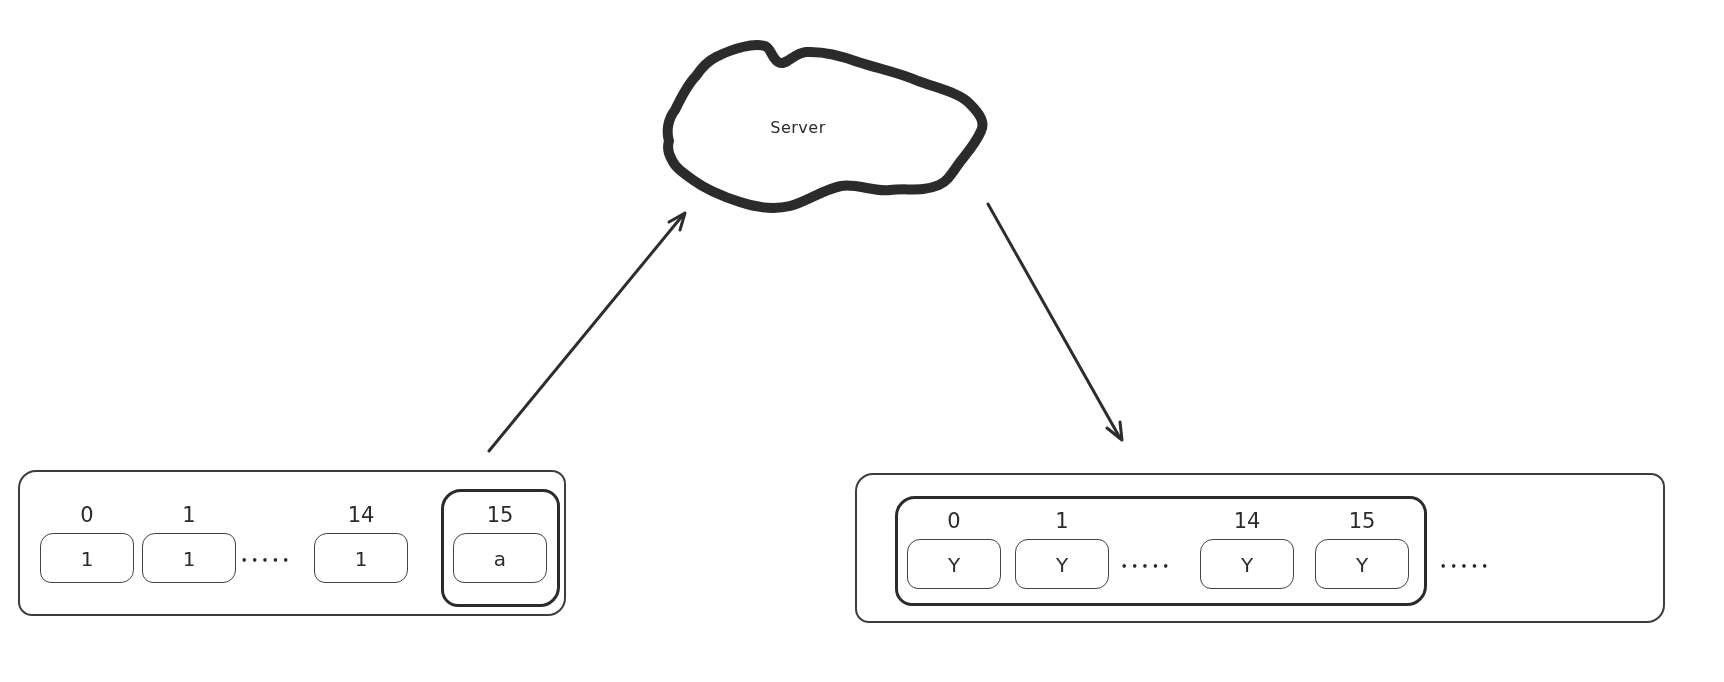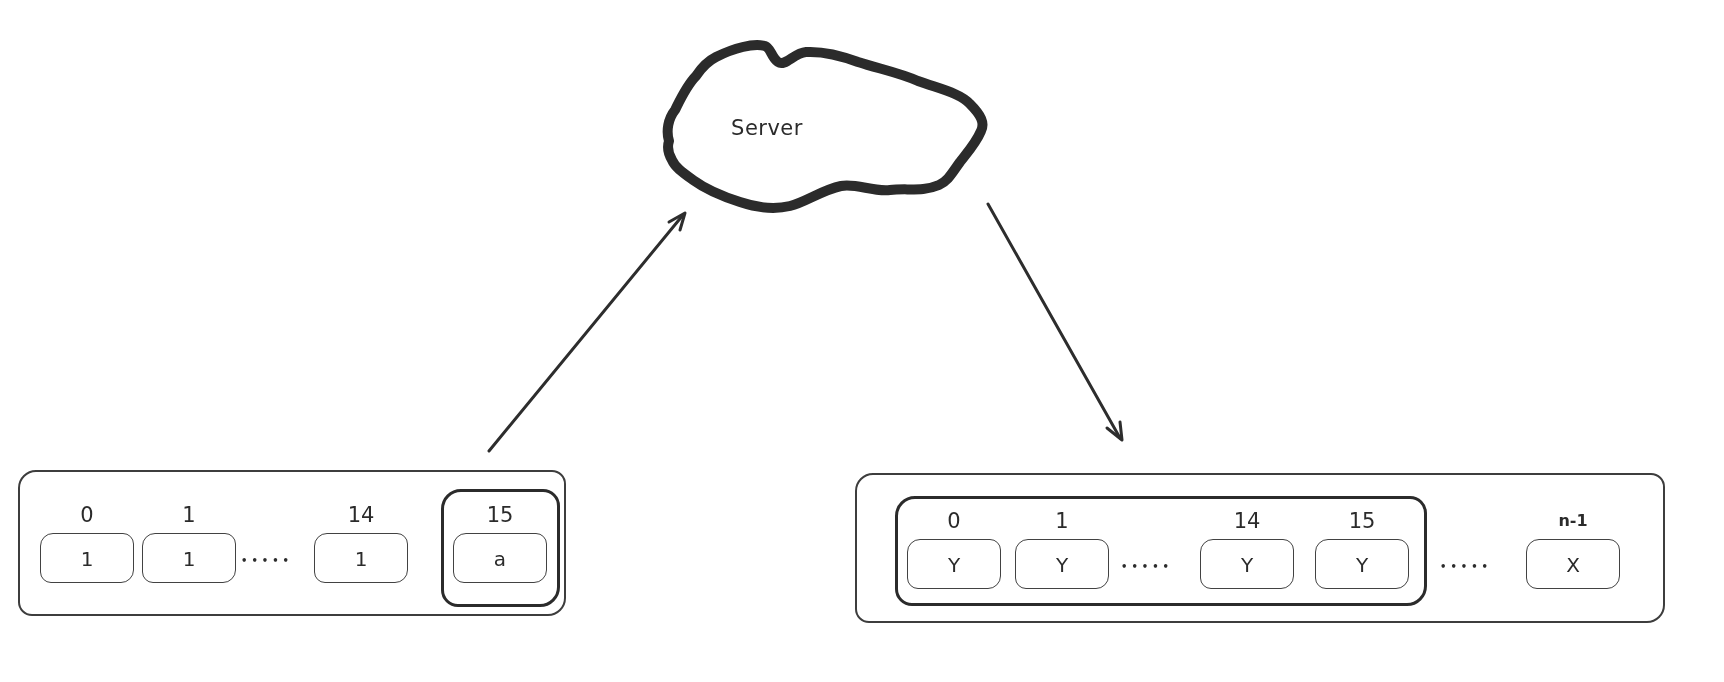--- a/index.html
+++ b/index.html
@@ -35,25 +35,25 @@
   }
   .arrow-head {
     fill: none;
     stroke: #2d2d2d;
     stroke-width: 3;
     stroke-linecap: round;
     stroke-linejoin: round;
   }
   .server-label {
     position: absolute;
-    left: 697px; top: 113px;
+    left: 728px; top: 113px;
     width: 140px; height: 30px;
     line-height: 30px;
     text-align: center;
-    font-size: 21px;
+    font-size: 16px;
     letter-spacing: 0.5px;
     color: #2b2b2b;
   }
   .box {
     position: absolute;
     background: #ffffff;
     border: 2px solid #3d3d3d;
     border-radius: 18px 14px 18px 14px;
     box-sizing: border-box;
   }
@@ -193,20 +193,16 @@
       <div class="cell">Y</div>
     </div>
 
     <div class="cellgroup" style="left:458px; top:31px">
       <div class="idx">15</div>
       <div class="cell">Y</div>
     </div>
 
     <div class="dots" style="left:577px; top:82px">•••••</div>
 
-    <div class="cellgroup" style="left:669px; top:31px">
-      <div class="idx small">n-1</div>
-      <div class="cell">X</div>
-    </div>
 
   </div>
 
 </div>
 
 </body></html>

